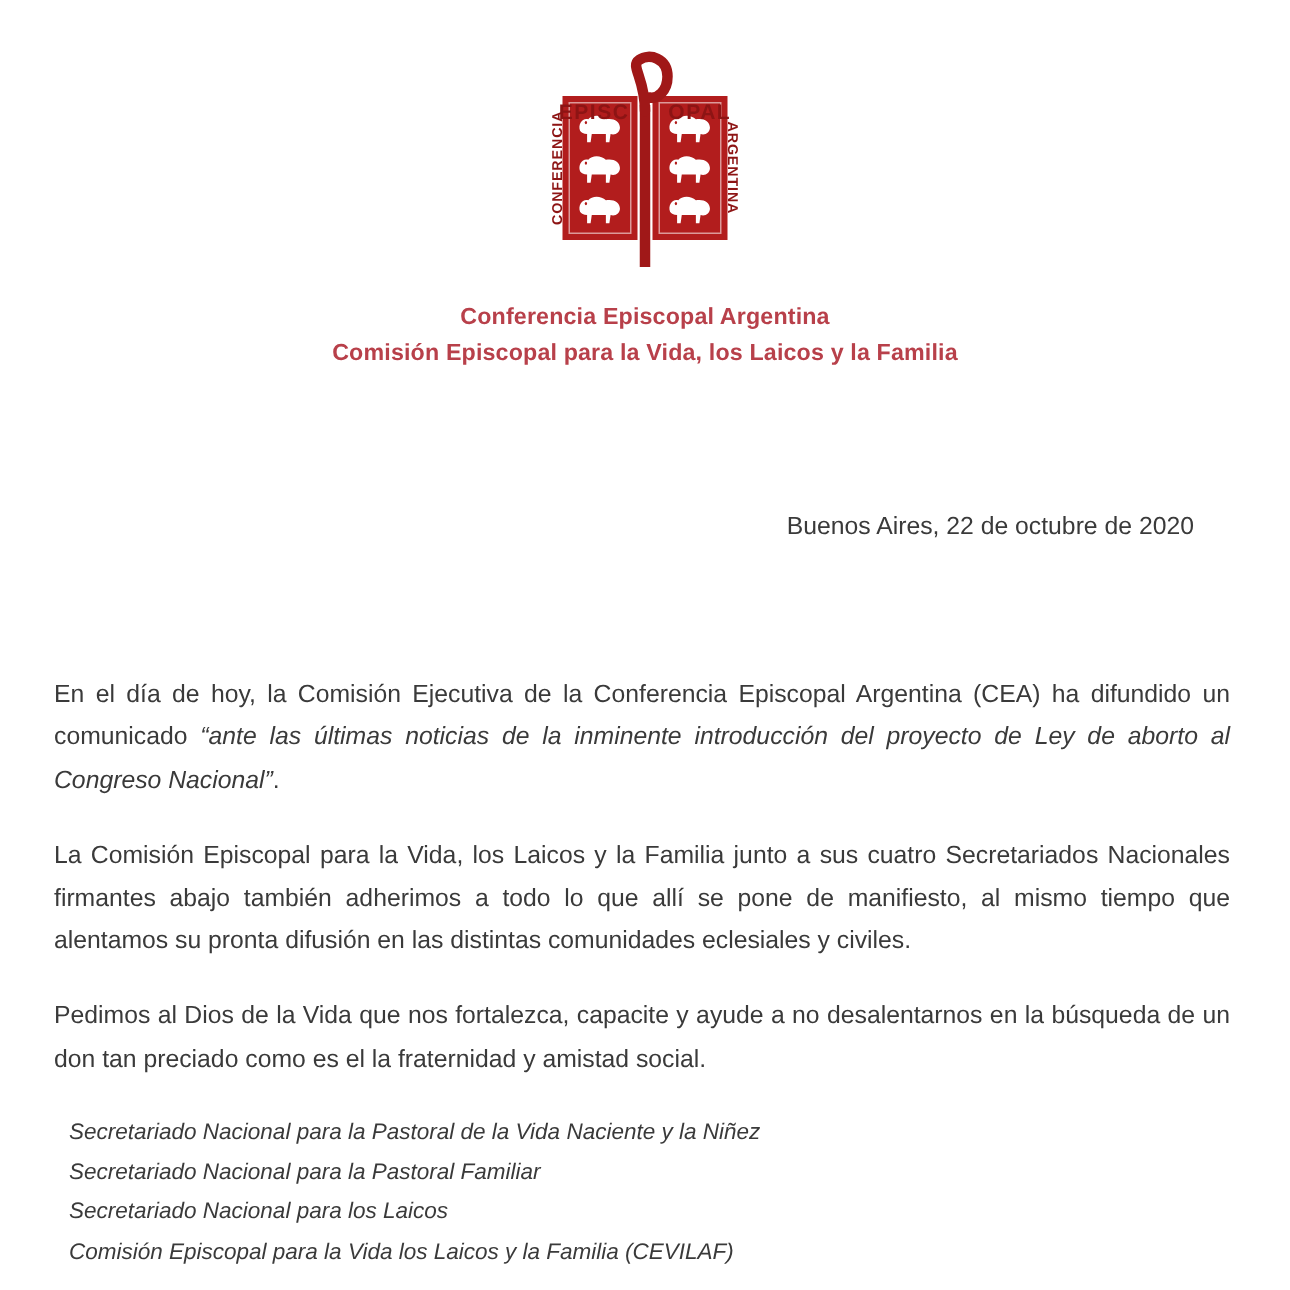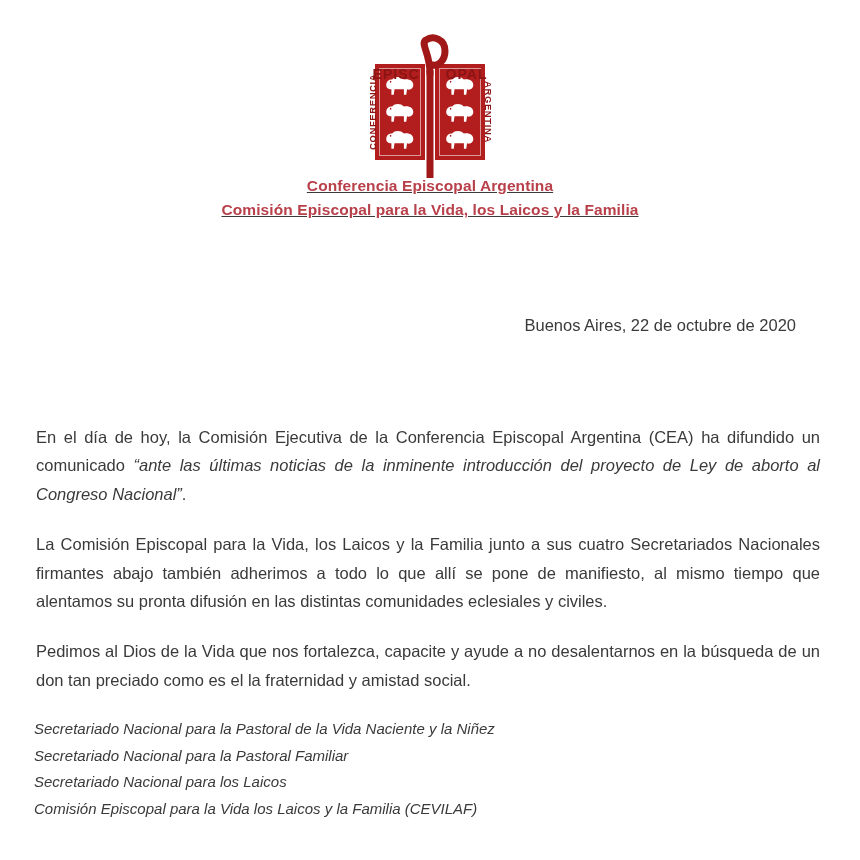--- a/index.html
+++ b/index.html
@@ -111,22 +111,22 @@
   .crozier {
     position: absolute;
     left: 50%;
     top: 8px;
     transform: translateX(-50%);
     width: 56px;
     height: 148px;
   }
 
   .title-block {
+    margin-top: 26px;
     line-height: 1.55;
-    text-decoration: underline;
   }
   .title-line {
     color: #b8404a;
     font-weight: 700;
     font-size: 15.5px;
     letter-spacing: 0.1px;
   }
 
   
   .date-line {
@@ -150,21 +150,21 @@
     margin: 0 0 22px 0;
     color: #3a3a3a;
   }
   .para em {
     font-style: italic;
   }
 
   
   .signature-block {
     margin-top: 15px;
-    padding-left: 34px;
+    padding-left: 46px;
   }
   .sig-line {
     font-style: italic;
     font-size: 15px;
     line-height: 1.78;
     color: #3a3a3a;
     white-space: nowrap;
   }
 </style>
 </head>

